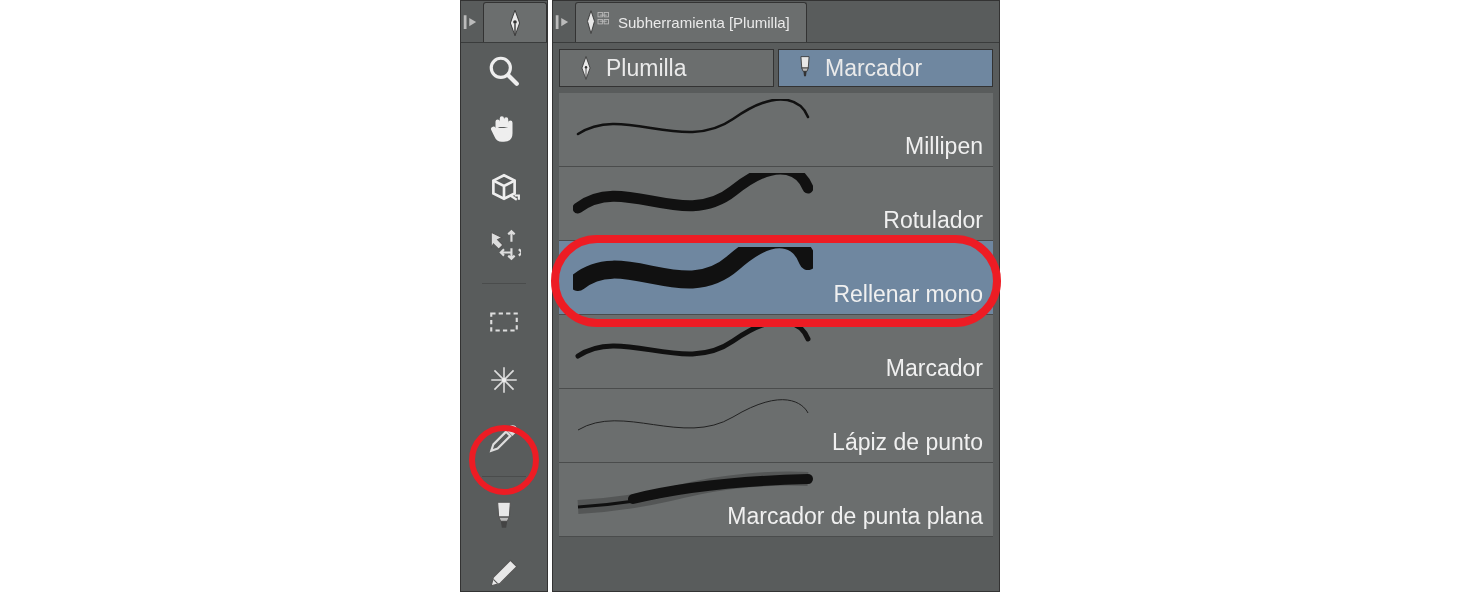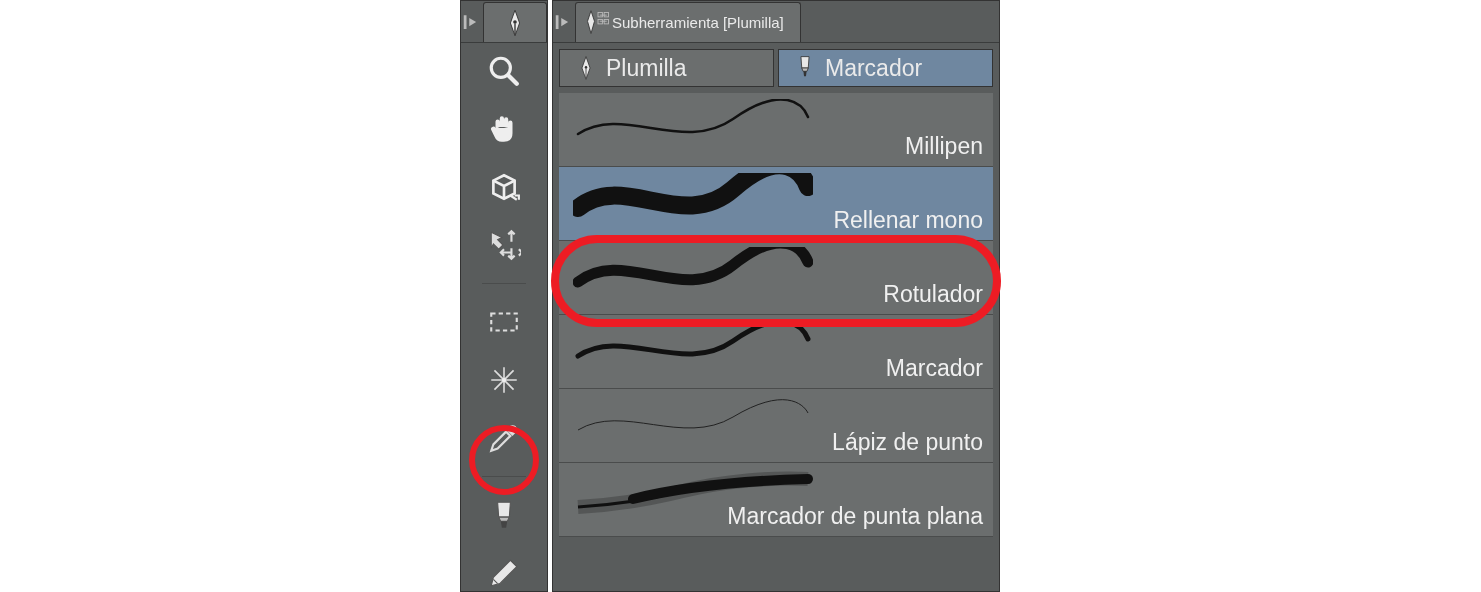--- a/index.html
+++ b/index.html
@@ -86,21 +86,21 @@
     display:flex;align-items:center;justify-content:center;
     color:#bbb;
   }
   .subtool-tab {
     height:40px;
     background:#6b6e6e;
     border:1px solid #333;
     border-bottom:none;
     border-radius:3px 3px 0 0;
     padding: 0 16px 0 8px;
-    display:flex; align-items:center; 
+    display:flex; align-items:center; gap:6px;
     color:#eaeaea;
   }
   .category-tabs {
     display:flex;
     padding:6px;
     gap:4px;
   }
   .cat-tab {
     flex:1;
     height:38px;
@@ -282,32 +282,32 @@
 
     <div class="subtool-list">
 
       <div class="subtool-item">
         <svg class="stroke-preview" viewBox="0 0 240 50">
           <path d="M5 35 C 50 5, 110 55, 160 20 S 230 5, 235 18" stroke="#111" stroke-width="2.5" fill="none" stroke-linecap="round"></path>
         </svg>
         <span>Millipen</span>
       </div>
 
+      <div class="subtool-item">
+        <svg class="stroke-preview" viewBox="0 0 240 50">
+          <path d="M5 35 C 50 0, 110 58, 160 18 S 230 2, 235 15" stroke="#111" stroke-width="11" fill="none" stroke-linecap="round"></path>
+        </svg>
+        <span>Rotulador</span>
+      </div>
+
       <div class="subtool-item selected">
         <svg class="stroke-preview" viewBox="0 0 240 50">
           <path d="M5 35 C 50 -2, 110 60, 160 16 S 230 0, 235 14" stroke="#111" stroke-width="18" fill="none" stroke-linecap="round"></path>
         </svg>
         <span>Rellenar mono</span>
-      </div>
-
-      <div class="subtool-item">
-        <svg class="stroke-preview" viewBox="0 0 240 50">
-          <path d="M5 35 C 50 0, 110 58, 160 18 S 230 2, 235 15" stroke="#111" stroke-width="11" fill="none" stroke-linecap="round"></path>
-        </svg>
-        <span>Rotulador</span>
       </div>
 
       <div class="subtool-item">
         <svg class="stroke-preview" viewBox="0 0 240 50">
           <path d="M5 35 C 50 5, 110 55, 160 20 S 230 5, 235 18" stroke="#111" stroke-width="5" fill="none" stroke-linecap="round"></path>
         </svg>
         <span>Marcador</span>
       </div>
 
       <div class="subtool-item">

